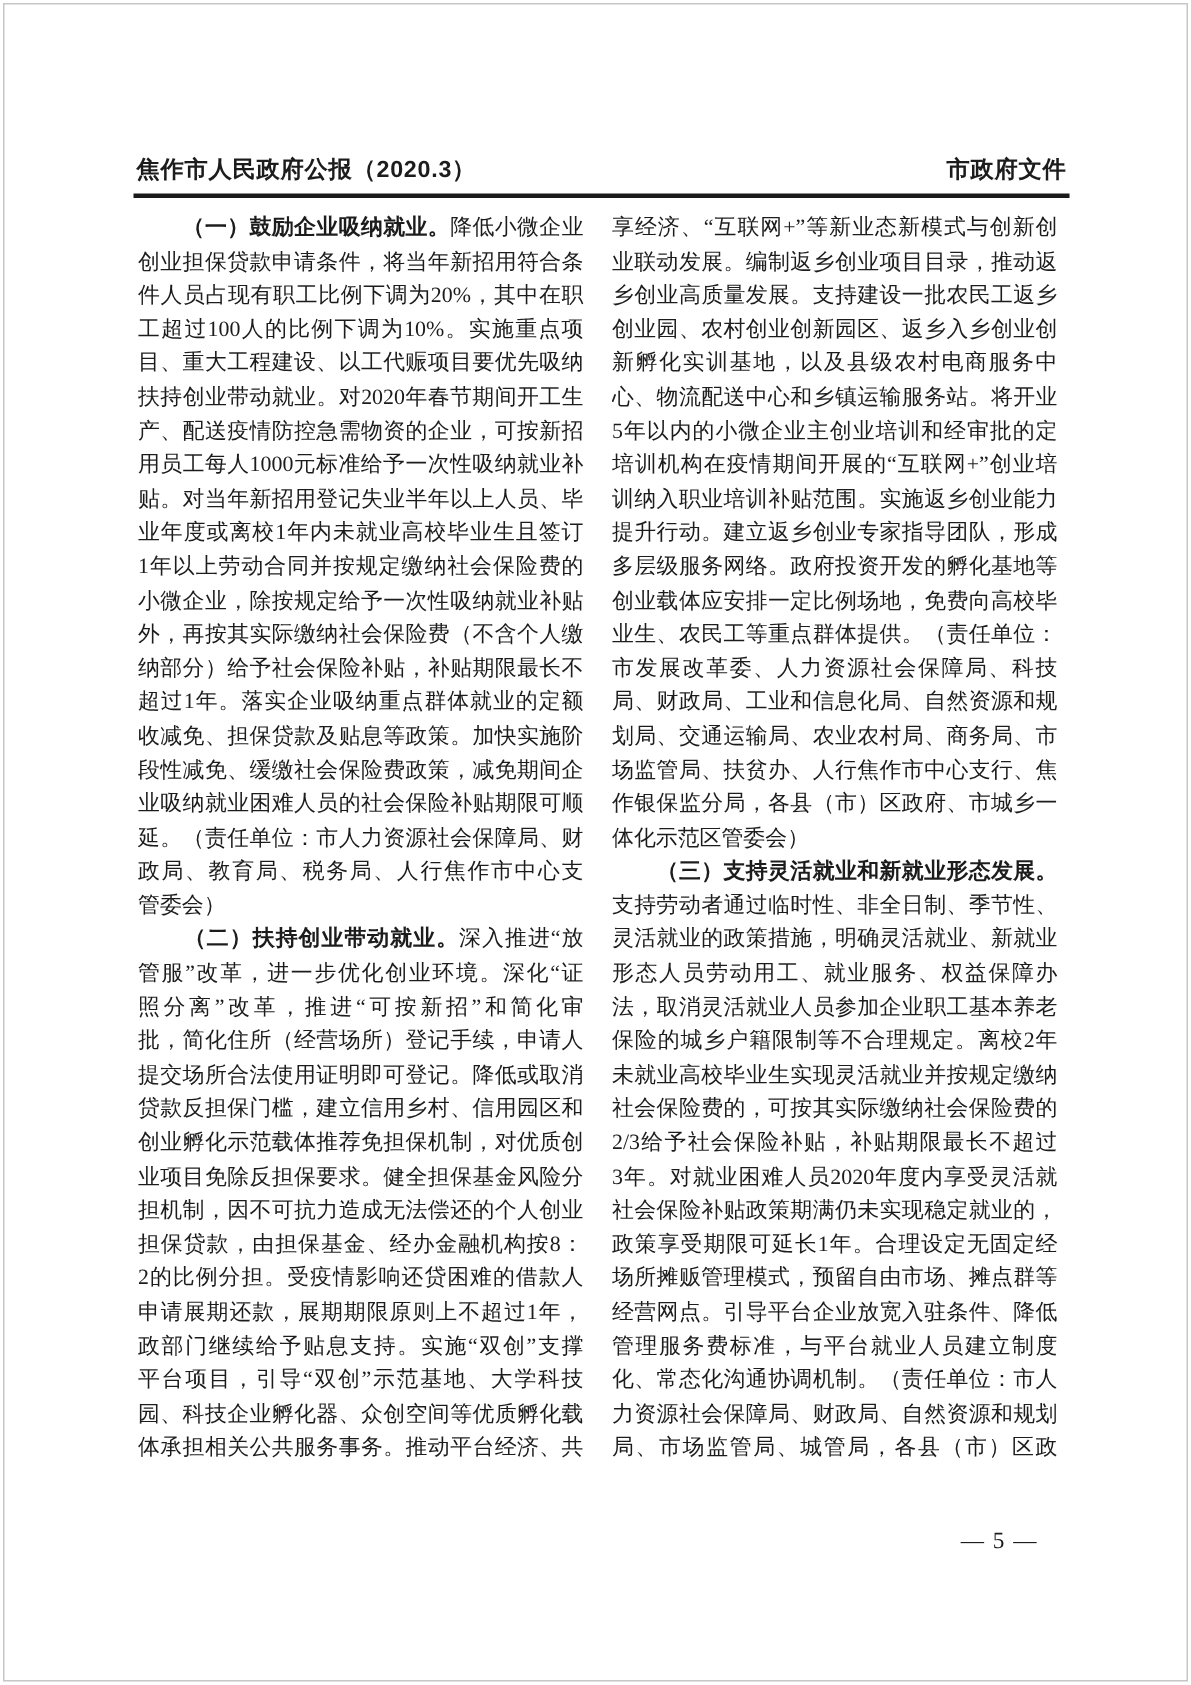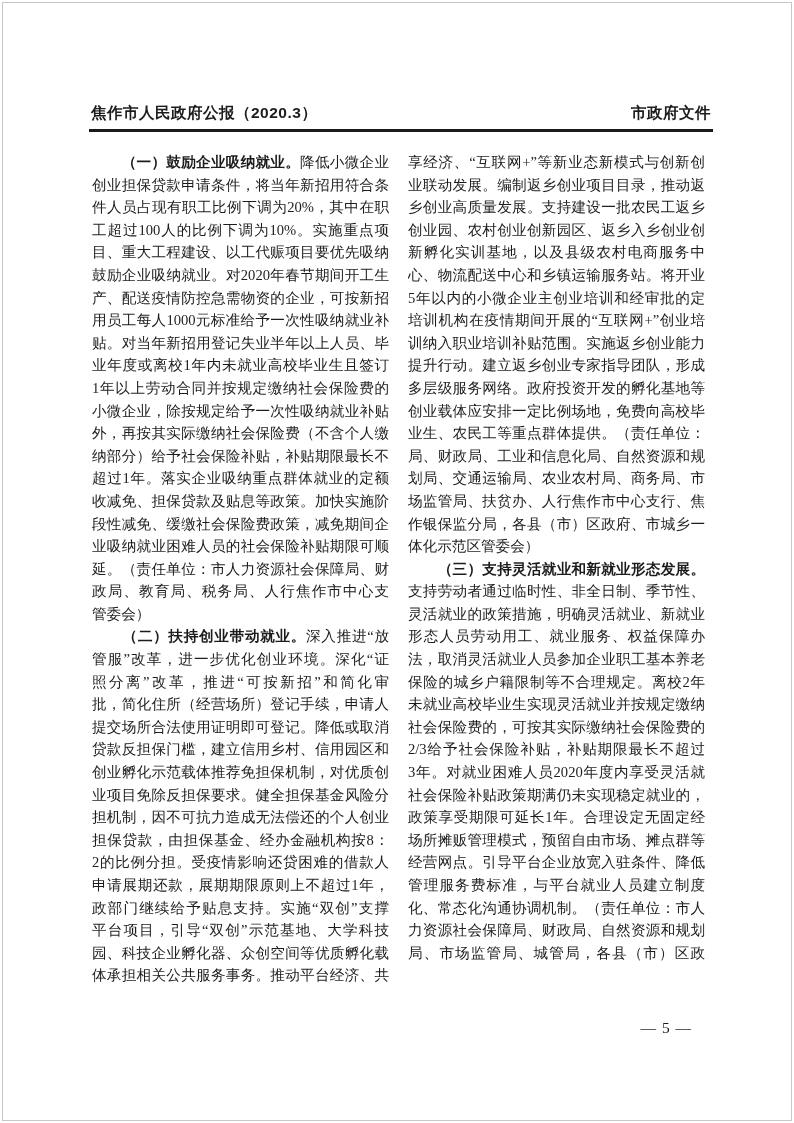--- a/index.html
+++ b/index.html
@@ -35,24 +35,25 @@
     position: absolute;
     left: 89px;
     right: 81px;
     top: 129px;
     height: 2.5px;
     background: #1a1a1a;
   }
   .columns {
     position: absolute;
     left: 92px;
-    top: 151px;
+    top: 141px;
     width: 613px;
     display: flex;
     gap: 19px;
+    align-items: center;
   }
   .column { width: 297px; }
   .line {
     height: 22.6px;
     line-height: 22.6px;
     font-size: 14.6px;
     text-align: justify;
     text-align-last: justify;
     text-justify: inter-character;
     overflow: hidden;
@@ -87,21 +88,21 @@
   </div>
   <div class="header-rule"></div>
 
   <div class="columns">
     <div class="column" id="col-left">
         <div class="line"><span>　　</span><span class="kai">（一）鼓励企业吸纳就业。</span><span>降低小微企业</span></div>
         <div class="line">创业担保贷款申请条件，将当年新招用符合条</div>
         <div class="line">件人员占现有职工比例下调为20%，其中在职职</div>
         <div class="line">工超过100人的比例下调为10%。实施重点项</div>
         <div class="line">目、重大工程建设、以工代赈项目要优先吸纳</div>
-        <div class="line">鼓励企业吸纳就业。对2020年春节期间开工生</div>
+        <div class="line">扶持创业带动就业。对2020年春节期间开工生</div>
         <div class="line">产、配送疫情防控急需物资的企业，可按新招</div>
         <div class="line">用员工每人1000元标准给予一次性吸纳就业补</div>
         <div class="line">贴。对当年新招用登记失业半年以上人员、毕</div>
         <div class="line">业年度或离校1年内未就业高校毕业生且签订</div>
         <div class="line">1年以上劳动合同并按规定缴纳社会保险费的中</div>
         <div class="line">小微企业，除按规定给予一次性吸纳就业补贴</div>
         <div class="line">外，再按其实际缴纳社会保险费（不含个人缴</div>
         <div class="line">纳部分）给予社会保险补贴，补贴期限最长不</div>
         <div class="line">超过1年。落实企业吸纳重点群体就业的定额税</div>
         <div class="line">收减免、担保贷款及贴息等政策。加快实施阶</div>
@@ -134,20 +135,21 @@
         <div class="line">创业园、农村创业创新园区、返乡入乡创业创</div>
         <div class="line">新孵化实训基地，以及县级农村电商服务中</div>
         <div class="line">心、物流配送中心和乡镇运输服务站。将开业</div>
         <div class="line">5年以内的小微企业主创业培训和经审批的定点</div>
         <div class="line">培训机构在疫情期间开展的“互联网+”创业培</div>
         <div class="line">训纳入职业培训补贴范围。实施返乡创业能力</div>
         <div class="line">提升行动。建立返乡创业专家指导团队，形成</div>
         <div class="line">多层级服务网络。政府投资开发的孵化基地等</div>
         <div class="line">创业载体应安排一定比例场地，免费向高校毕</div>
         <div class="line">业生、农民工等重点群体提供。（责任单位：</div>
+        <div class="line">市发展改革委、人力资源社会保障局、科技</div>
         <div class="line">局、财政局、工业和信息化局、自然资源和规</div>
         <div class="line">划局、交通运输局、农业农村局、商务局、市</div>
         <div class="line">场监管局、扶贫办、人行焦作市中心支行、焦</div>
         <div class="line">作银保监分局，各县（市）区政府、市城乡一</div>
         <div class="line no-j">体化示范区管委会）</div>
         <div class="line"><span>　　</span><span class="kai">（三）支持灵活就业和新就业形态发展。</span></div>
         <div class="line">支持劳动者通过临时性、非全日制、季节性、</div>
         <div class="line">灵活就业的政策措施，明确灵活就业、新就业</div>
         <div class="line">形态人员劳动用工、就业服务、权益保障办</div>
         <div class="line">法，取消灵活就业人员参加企业职工基本养老</div>

